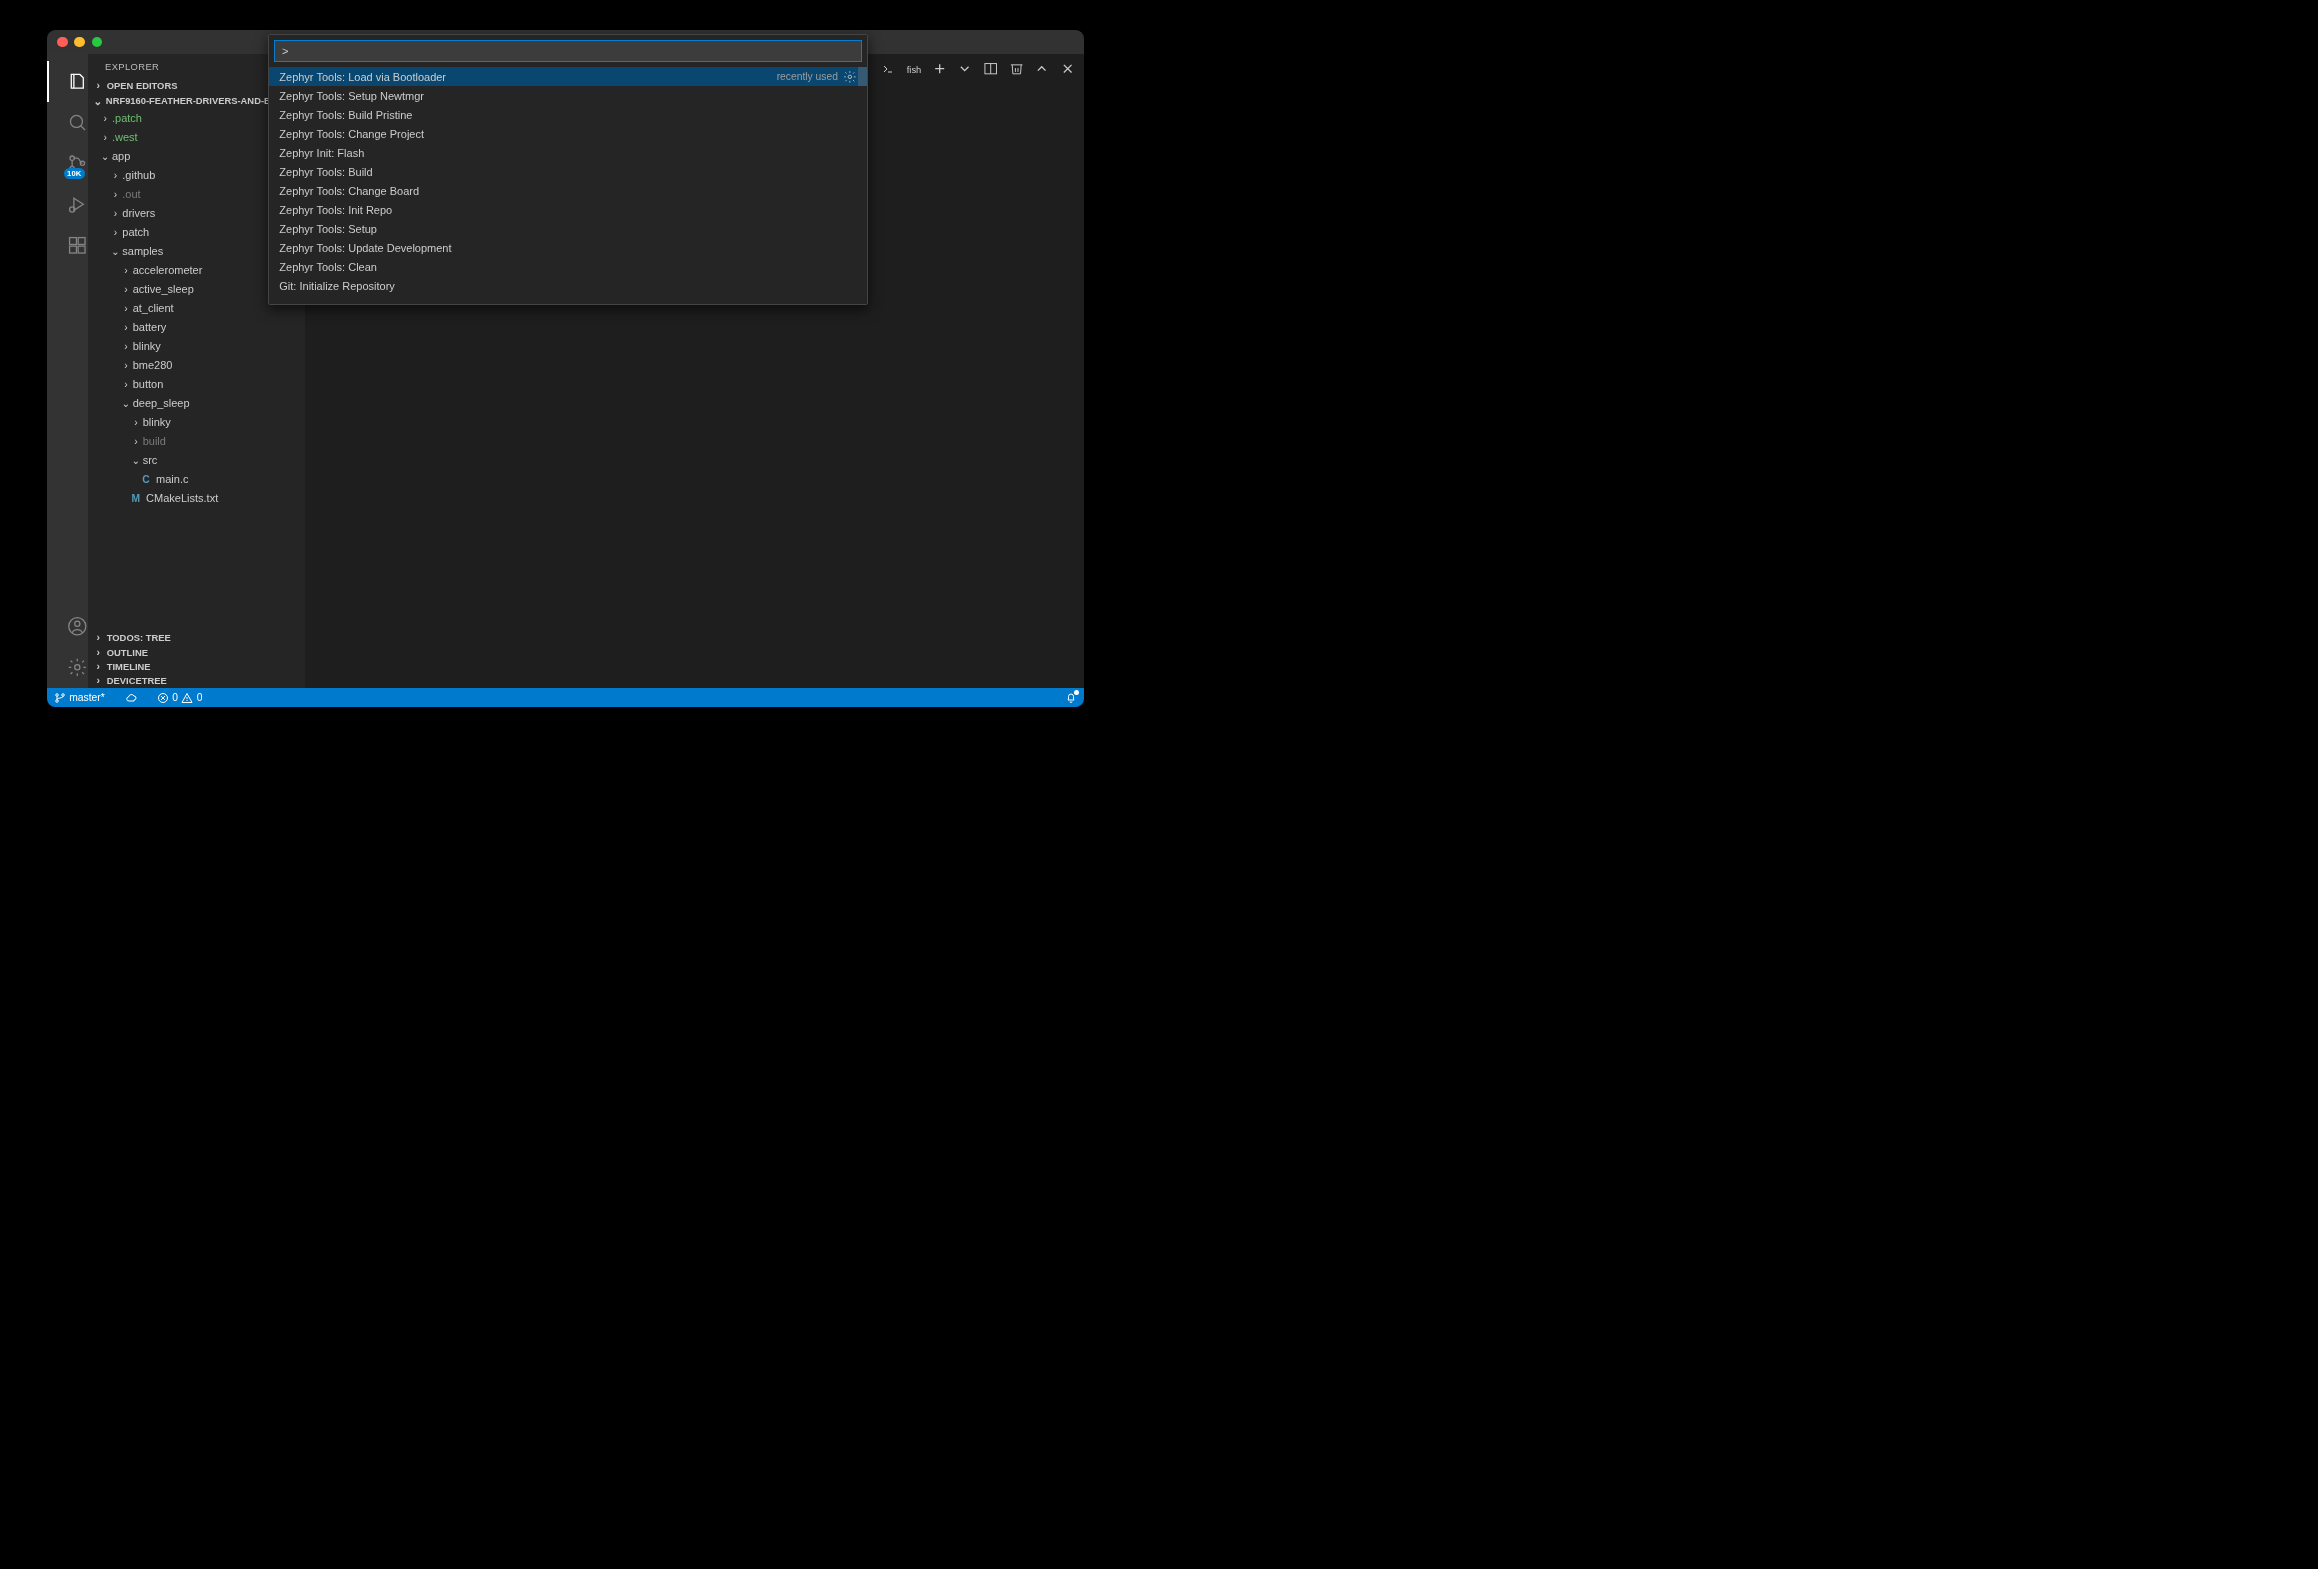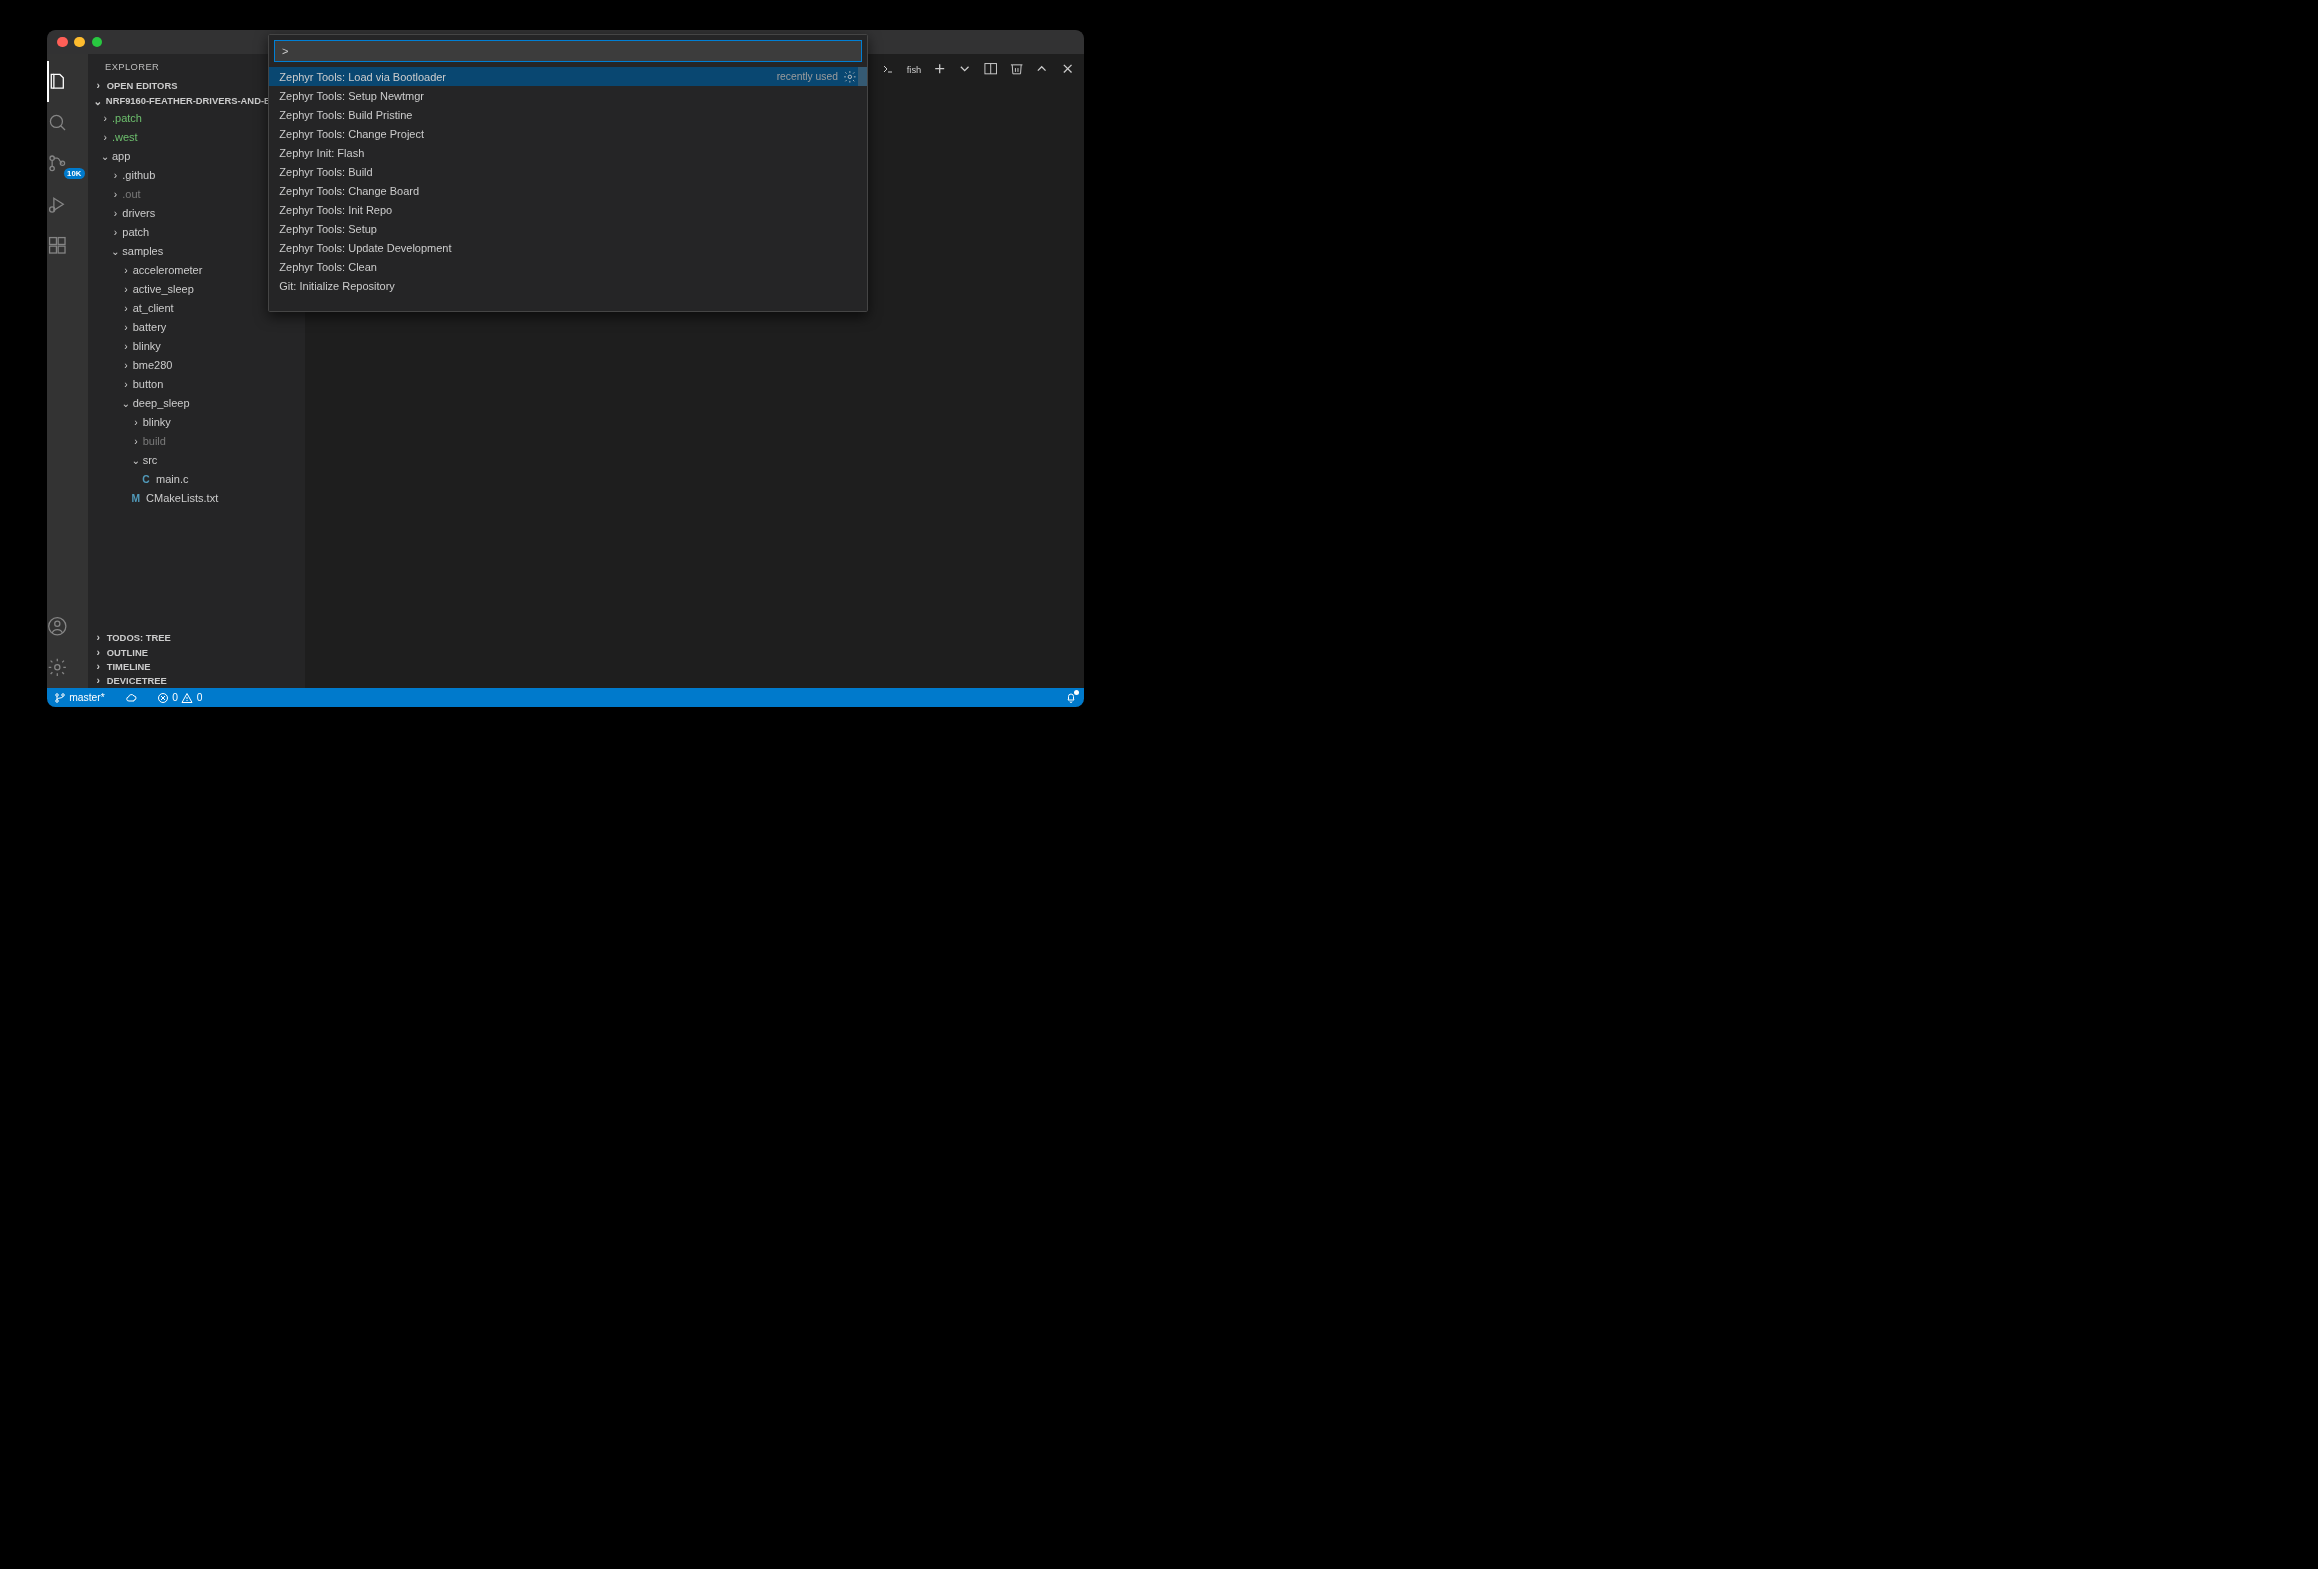--- a/index.html
+++ b/index.html
@@ -66,21 +66,21 @@
     align-items: center;
     padding-top: 6.9px;
     flex-shrink: 0;
   }
   .activity-bar .spacer { flex: 1; }
   .activity-item {
     width: 41px;
     height: 41px;
     display: flex;
     align-items: center;
-    justify-content: flex-start;
+    justify-content: flex-end;
     color: #858585;
     cursor: pointer;
     position: relative;
   }
   .activity-item.active {
     color: #ffffff;
   }
   .activity-item.active::before {
     content: '';
     position: absolute;
@@ -262,21 +262,21 @@
     color: #9d9d9d;
     font-size: 10.3px;
     padding-right: 5.1px;
   }
   .cp-item .gear {
     width: 13.7px;
     height: 13.7px;
     color: #cccccc;
   }
   .cp-list {
-    padding-bottom: 16px;
+    padding-bottom: 9px;
     position: relative;
     text-align: right;
   }
   .cp-scrollbar {
     position: absolute;
     right: 0;
     top: 0;
     width: 8.6px;
     height: 19px;
     background: rgba(121,121,121,0.4);

